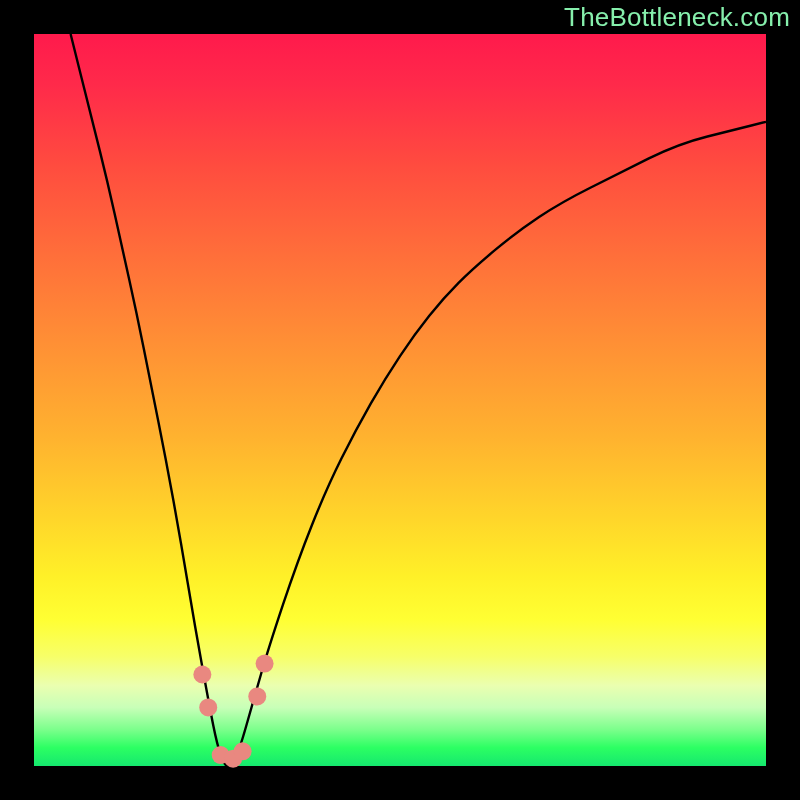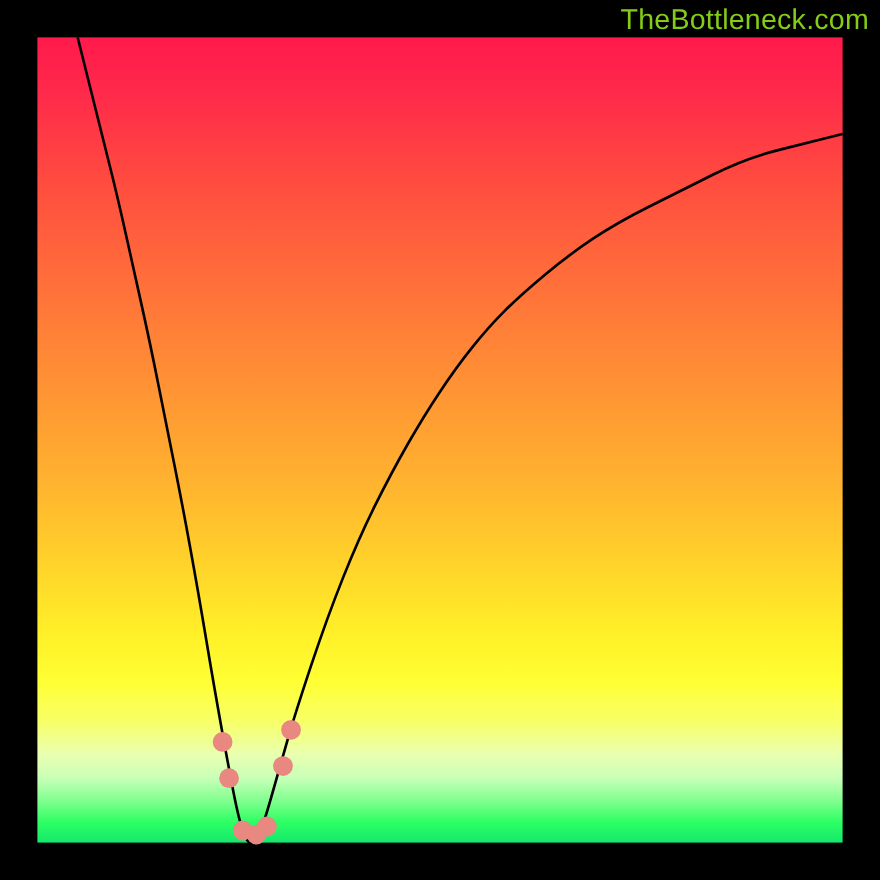--- a/index.html
+++ b/index.html
@@ -16,21 +16,21 @@
     left: 0;
     top: 0;
     width: 800px;
     height: 800px;
     background: #000;
   }
   .watermark {
     position: absolute;
     top: 2px;
     right: 10px;
-    color: #84cc16;
+    color: #86efac;
     font-size: 26px;
     font-weight: 500;
     font-family: Arial, Helvetica, sans-serif;
     letter-spacing: 0.2px;
   }
   svg.plot {
     position: absolute;
     left: 0;
     top: 0;
   }

